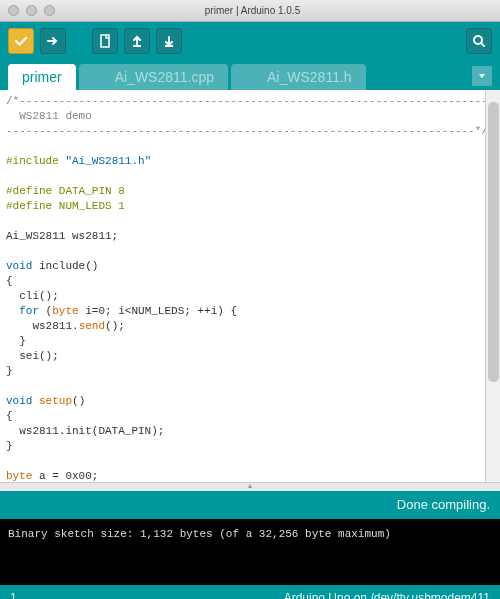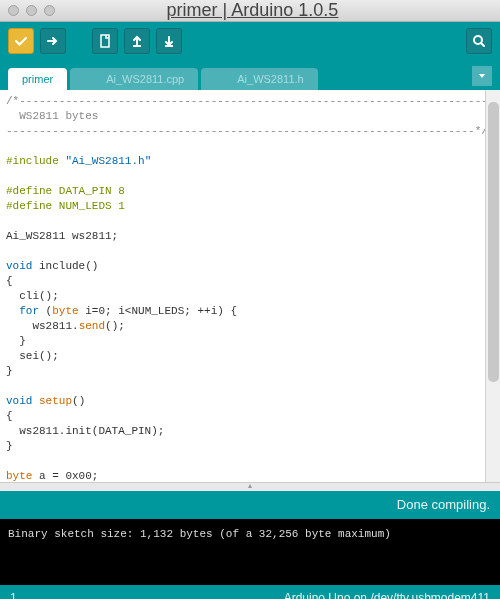--- a/index.html
+++ b/index.html
@@ -1,27 +1,27 @@
 <!DOCTYPE html>
 <html><head>
 <meta charset="utf-8">
 <style>
 * { margin: 0; padding: 0; box-sizing: border-box; }
 body { font-family: "Lucida Grande", Arial, sans-serif; width: 500px; height: 599px; overflow: hidden; background: #e8e8e8; }
 .titlebar { height: 22px; background: linear-gradient(#ebebeb, #d4d4d4); display: flex; align-items: center; padding-left: 8px; border-bottom: 1px solid #b0b0b0; }
 .traffic { display: flex; gap: 7px; }
 .tl { width: 11px; height: 11px; border-radius: 50%; background: #c8c8c8; border: 1px solid #a0a0a0; }
-.win-title { flex: 1; text-align: center; font-size: 18px; color: #444; margin-right: 50px; text-decoration: underline; }
+.win-title { flex: 1; text-align: center; font-size: 10px; color: #444; margin-right: 50px; }
 .toolbar { height: 38px; background: #00979d; display: flex; align-items: center; padding: 0 8px; gap: 6px; }
 .tbtn { width: 26px; height: 26px; border-radius: 3px; background: #13858a; border: 1px solid #0d6e73; display: flex; align-items: center; justify-content: center; cursor: pointer; }
 .tbtn.active { background: #e8b836; border-color: #c89820; }
 .tbtn svg { width: 16px; height: 16px; }
 .spacer { flex: 1; }
 .tabbar { height: 30px; background: #00979d; display: flex; align-items: flex-end; padding: 0 8px; gap: 3px; }
-.tab { padding: 5px 14px; font-size: 11px; border-radius: 4px 4px 0 0; cursor: pointer; }
+.tab { padding: 5px 14px; font-size: 14px; border-radius: 4px 4px 0 0; cursor: pointer; }
 .tab.active { background: #fff; color: #00979d; }
 .tab.inactive { background: #4db2b8; color: #a8dde0; padding-left: 36px; }
 .tabmenu { margin-left: auto; margin-bottom: 4px; width: 20px; height: 20px; background: #4db2b8; display: flex; align-items: center; justify-content: center; cursor: pointer; }
 .editor { height: 393px; display: flex; background: #fff; border-bottom: 1px solid #ccc; }
 .code { flex: 1; padding: 4px 6px; font-family: Monaco, "Courier New", monospace; font-size: 11px; line-height: 15px; white-space: pre; color: #333; overflow: hidden; }
 .scrollbar { width: 15px; background: #f0f0f0; border-left: 1px solid #d0d0d0; position: relative; }
 .thumb { position: absolute; top: 12px; left: 2px; width: 11px; height: 280px; background: #c8c8c8; border-radius: 5px; }
 .c-comment { color: #888; }
 .c-pre { color: #728e00; }
 .c-str { color: #0066aa; }
@@ -92,21 +92,21 @@
   <div class="tab inactive">Ai_WS2811.h</div>
   <div class="tabmenu">
     <svg width="10" height="10" viewBox="0 0 10 10">
         <path d="M2 3 L5 7 L8 3 Z" fill="#fff"></path>
       </svg>
   </div>
 </div>
 
 <div class="editor">
 <div class="code"><span class="c-comment">/*-----------------------------------------------------------------------</span>
-<span class="c-comment">  WS2811 bytes</span>
+<span class="c-comment">  WS2811 demo</span>
 <span class="c-comment">-----------------------------------------------------------------------*/</span>
 
 <span class="c-pre">#include </span><span class="c-str">"Ai_WS2811.h"</span>
 
 <span class="c-pre">#define DATA_PIN 8</span>
 <span class="c-pre">#define NUM_LEDS 1</span>
 
 <span>Ai_WS2811 ws2811;</span>
 
 <span class="c-kw">void</span><span> include()</span>

